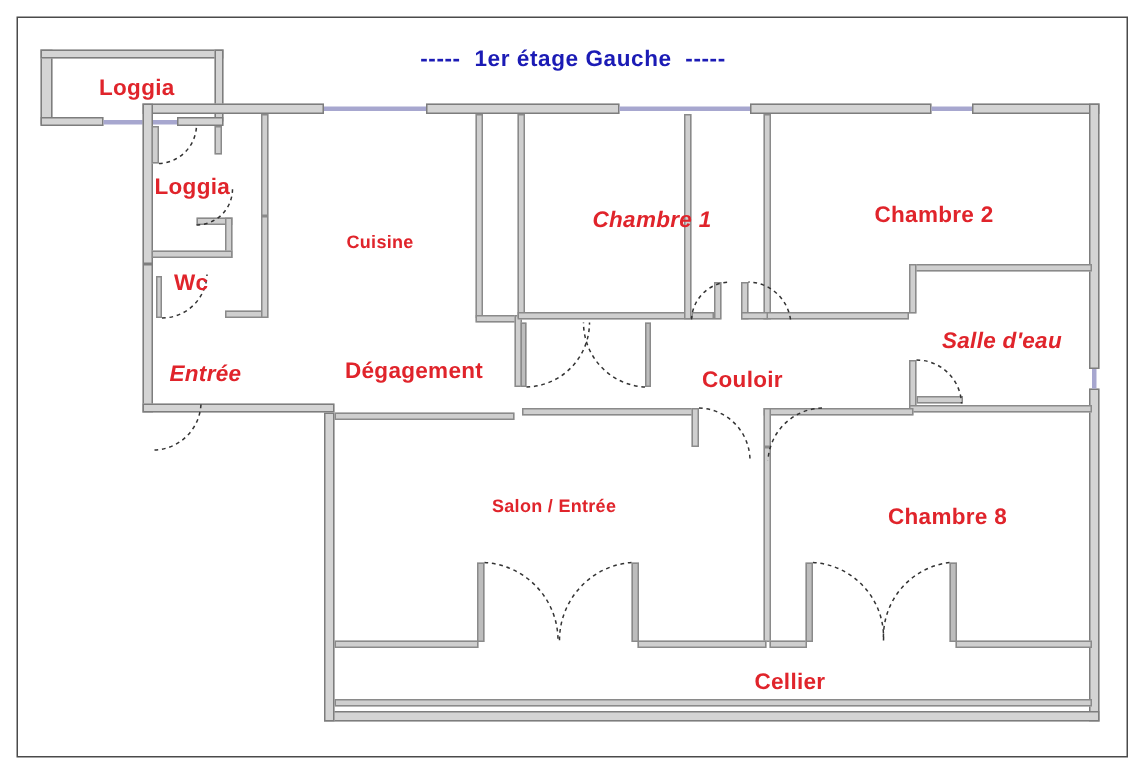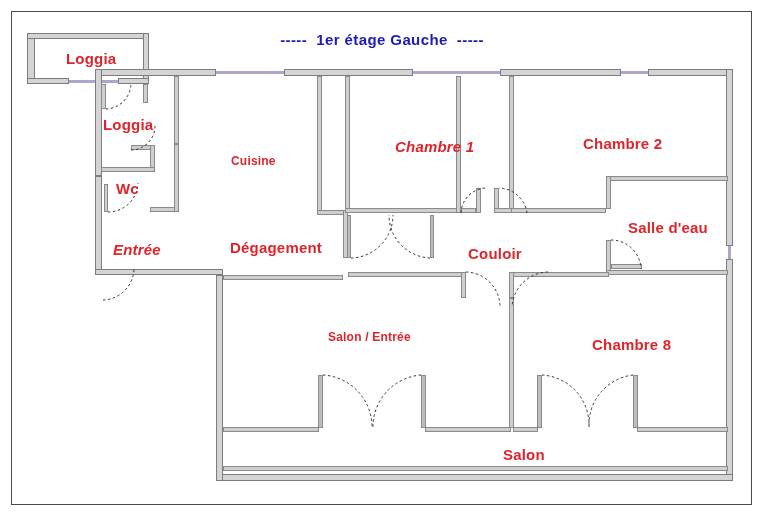--- a/index.html
+++ b/index.html
@@ -225,18 +225,18 @@
 
   <div class="room-label" style="left:66px;  top:50px;">Loggia</div>
   <div class="room-label" style="left:103px; top:116px;">Loggia</div>
   <div class="room-label" style="left:116px; top:180px;">Wc</div>
   <div class="room-label" style="left:113px; top:241px;font-style:italic;">Entrée</div>
   <div class="room-label label-lg" style="left:231px; top:154px;">Cuisine</div>
   <div class="room-label" style="left:230px; top:239px;">Dégagement</div>
   <div class="room-label" style="left:395px; top:138px;font-style:italic;">Chambre 1</div>
   <div class="room-label" style="left:583px; top:135px;">Chambre 2</div>
   <div class="room-label" style="left:468px; top:245px;">Couloir</div>
-  <div class="room-label" style="left:628px; top:219px;">Salle d'eau</div>
+  <div class="room-label" style="left:628px; top:219px;font-style:italic;">Salle d'eau</div>
   <div class="room-label label-lg" style="left:328px; top:330px;">Salon / Entrée</div>
   <div class="room-label" style="left:592px; top:336px;">Chambre 8</div>
-  <div class="room-label" style="left:503px; top:446px;">Salon</div>
+  <div class="room-label" style="left:503px; top:446px;">Cellier</div>
 
 </div>
 
 </body></html>

